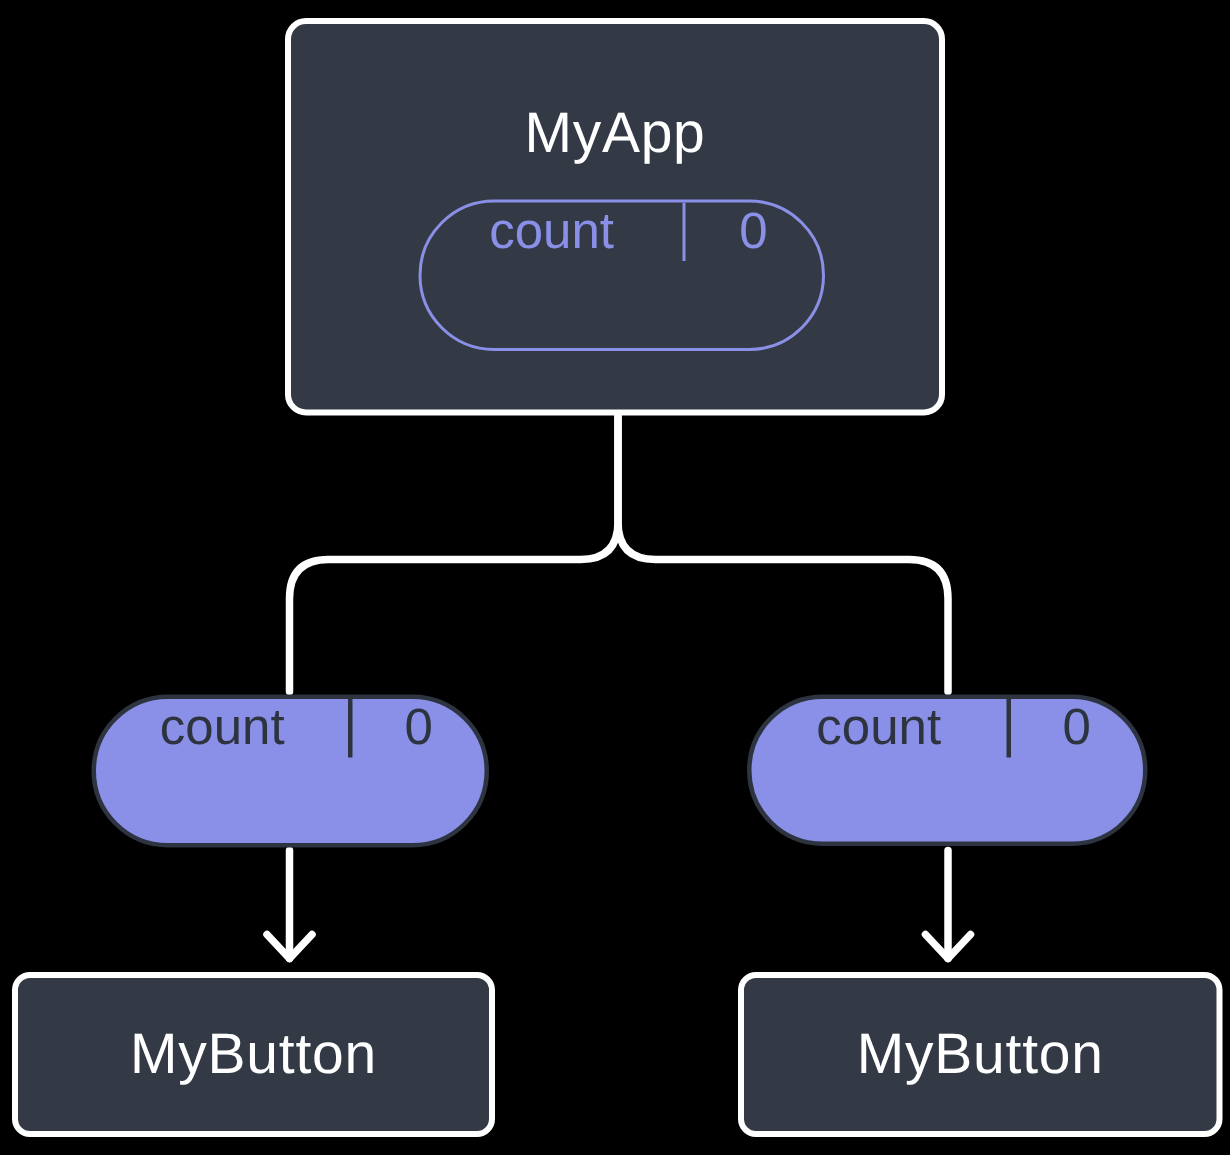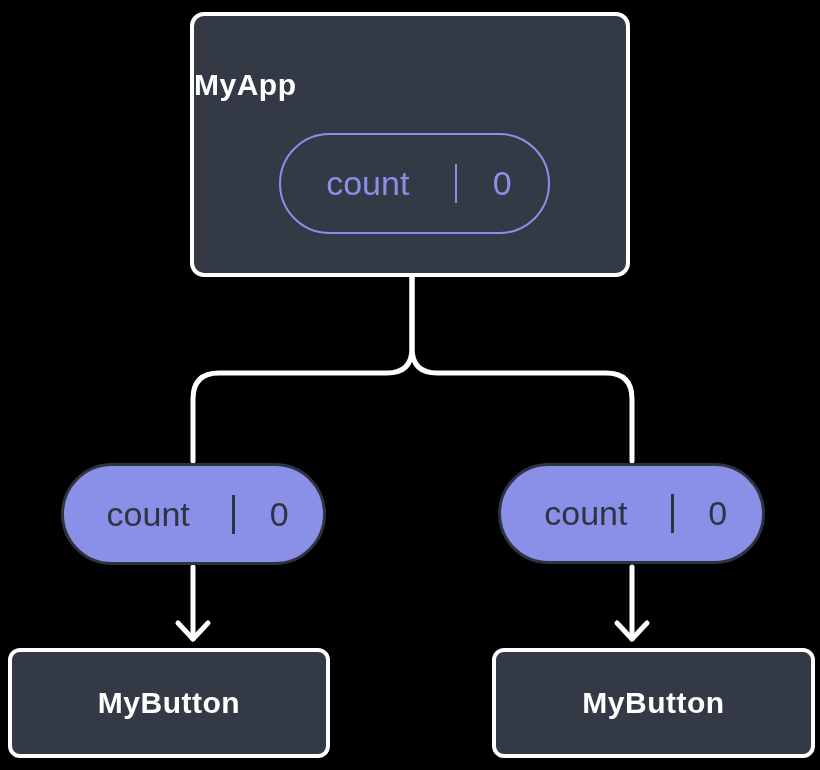--- a/index.html
+++ b/index.html
@@ -23,29 +23,30 @@
   .node-box{
     position:absolute;
     background:var(--slate);
     border:4px solid var(--white);
     border-radius:14px;
     box-sizing:border-box;
     display:flex;align-items:center;justify-content:center;
   }
   .node-title{
     color:var(--white);
-    font-size:30px;font-weight:700;letter-spacing:0.5px;
+    font-size:38px;font-weight:400;letter-spacing:0.5px;
+    text-align:center;
   }
   .root-box{left:190px;top:12px;width:440px;height:265px;display:block;}
   .root-title{position:absolute;left:0;top:52px;width:100%;}
 
   .pill{
     position:absolute;
     box-sizing:border-box;
-    display:flex;align-items:center;
+    display:flex;align-items:flex-start;
     border-radius:999px;
     overflow:hidden;
     font-size:34px;
   }
   .pill-left{flex:0 0 65%;display:flex;align-items:center;justify-content:center;}
   .pill-right{flex:1 1 auto;display:flex;align-items:center;justify-content:center;}
 
   .pill-outline{
     left:85px;top:117px;width:271px;height:101px;
     border:2.5px solid var(--purple);

